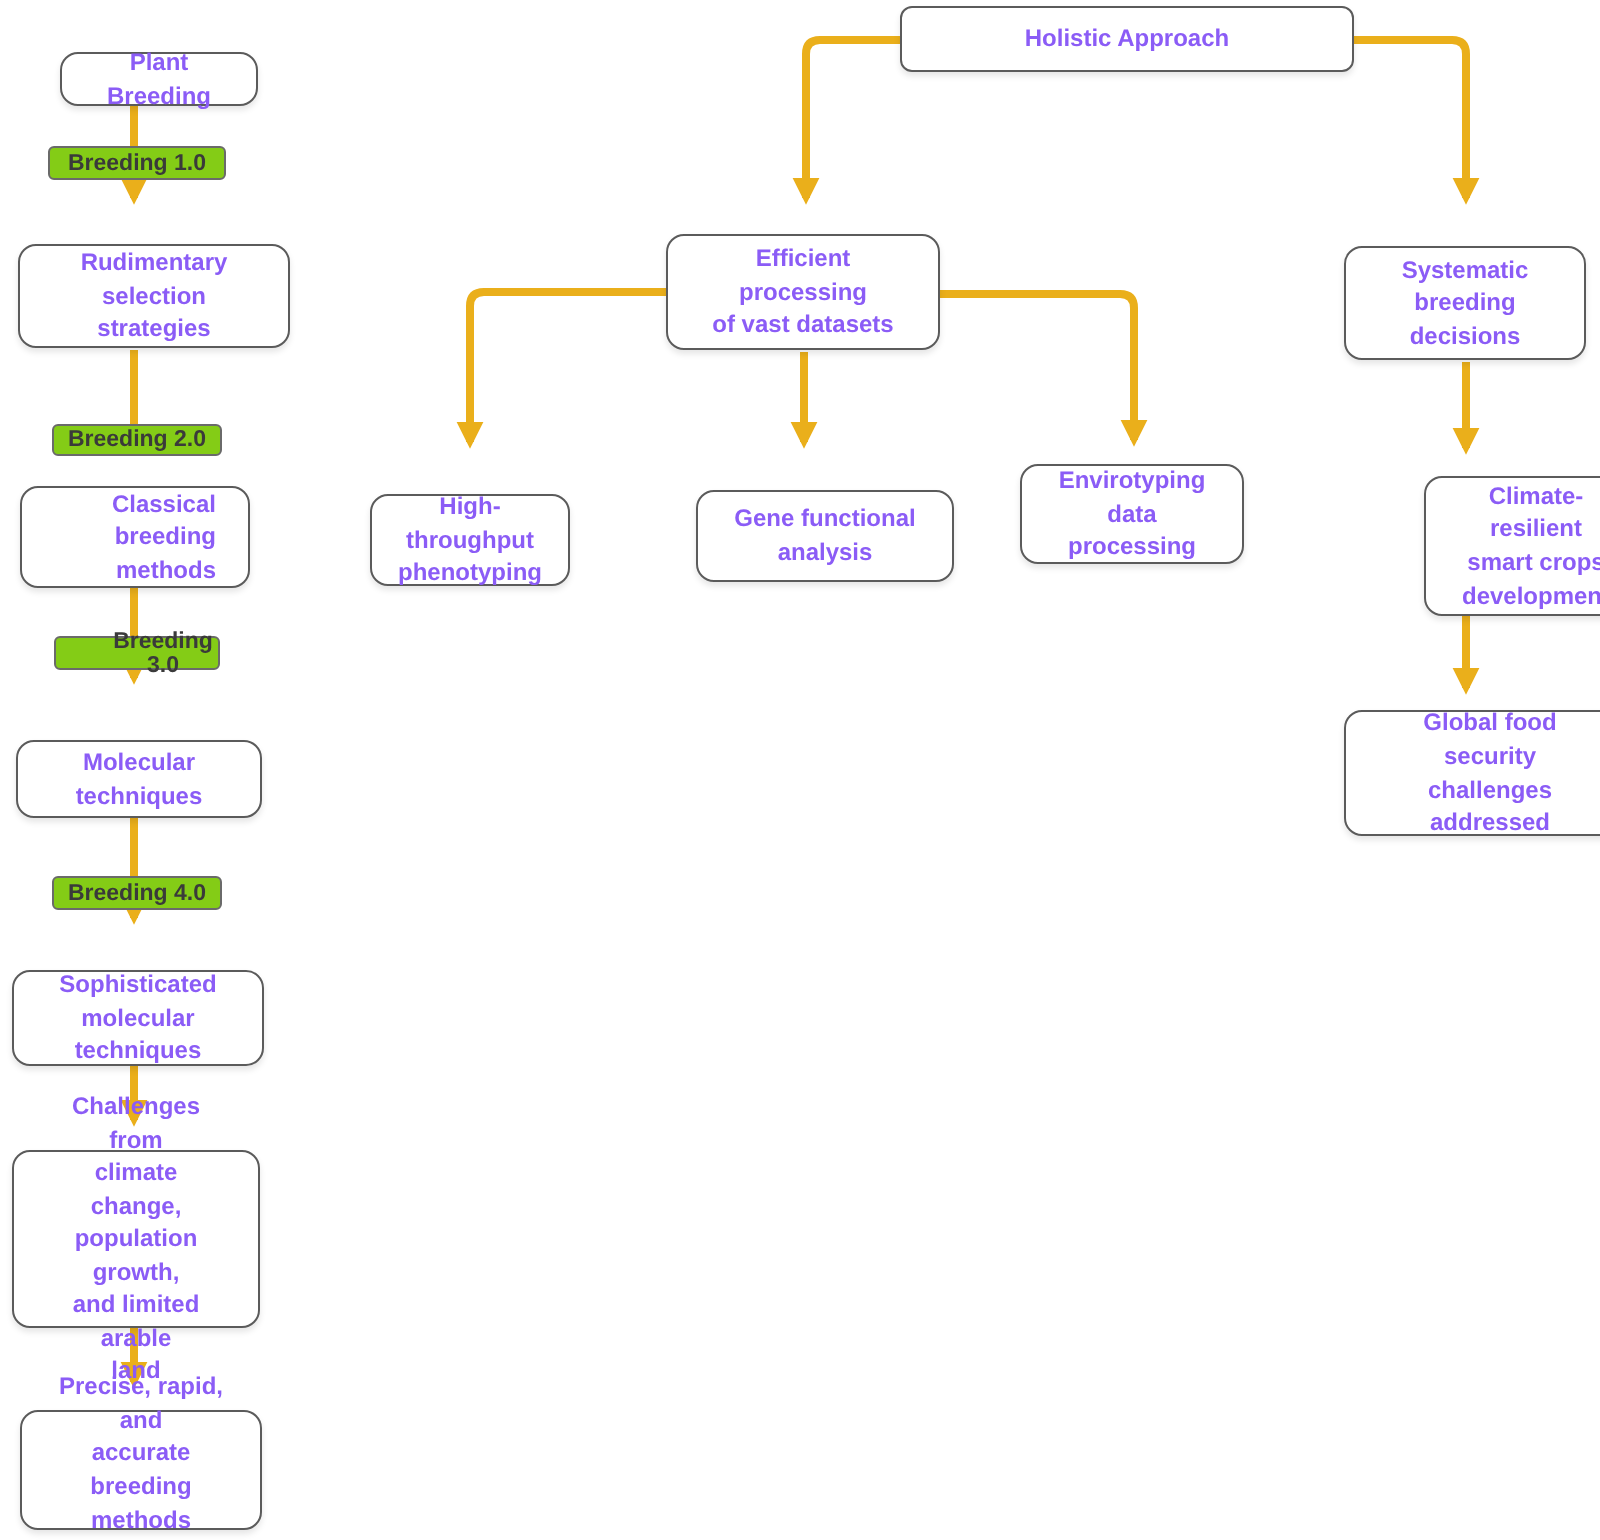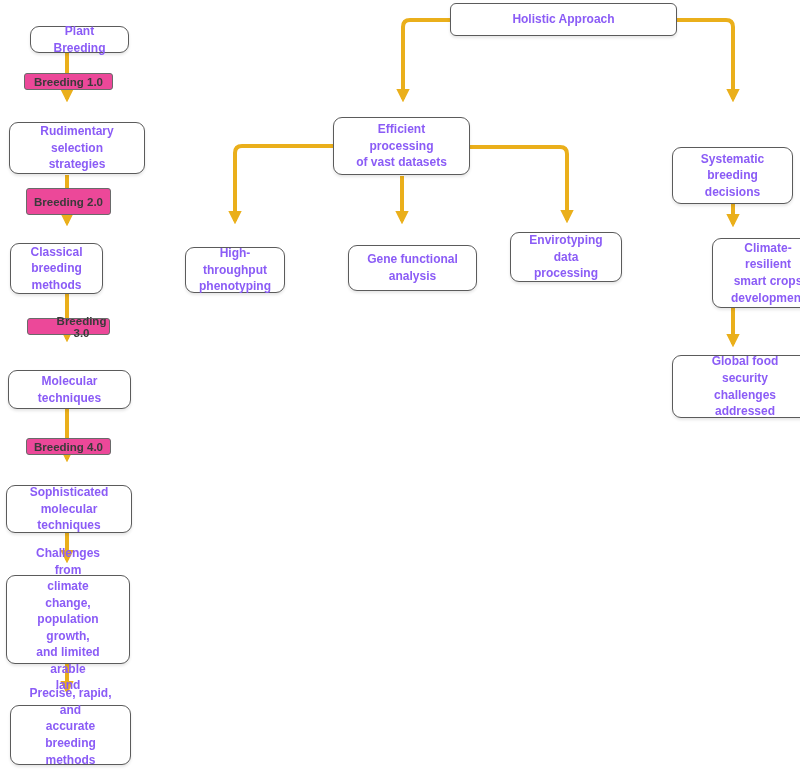--- a/index.html
+++ b/index.html
@@ -37,21 +37,21 @@
     align-items: center;
     justify-content: center;
     white-space: pre-line;
     padding: 2px 16px;
     box-shadow: 0 2px 3px rgba(0,0,0,0.10);
   }
   .tag {
     position: absolute;
     z-index: 2;
     box-sizing: border-box;
-    background: #ec4899;
+    background: #84cc16;
     border: 1px solid #6a6a6a;
     border-radius: 3px;
     color: #3a3a3a;
     font-size: 11.5px;
     font-weight: 600;
     text-align: center;
     display: flex;
     align-items: center;
     justify-content: center;
     padding: 0 2px;
@@ -85,23 +85,23 @@
     </g>
   </svg>
 
   <div class="node" style="left:30px; top:26px; width:99px; height:27px;">Plant Breeding</div>
 
   <div class="tag" style="left:24px; top:73px; width:89px; height:17px;">Breeding 1.0</div>
 
   <div class="node" style="left:9px; top:122px; width:136px; height:52px;">Rudimentary
 selection strategies</div>
 
-  <div class="tag" style="left:26px; top:188px; width:85px; height:27px;">Breeding 2.0</div>
+  <div class="tag" style="left:26px; top:212px; width:85px; height:16px;">Breeding 2.0</div>
 
-  <div class="node" style="left:10px; top:243px; width:93px; height:51px;">Classical breeding
+  <div class="node" style="left:10px; top:243px; width:115px; height:51px;text-align:right;">Classical breeding
 methods</div>
 
   <div class="tag" style="left:27px; top:318px; width:83px; height:17px;padding-left:28px;">Breeding 3.0</div>
 
   <div class="node" style="left:8px; top:370px; width:123px; height:39px;">Molecular techniques</div>
 
   <div class="tag" style="left:26px; top:438px; width:85px; height:17px;">Breeding 4.0</div>
 
   <div class="node" style="left:6px; top:485px; width:126px; height:48px;">Sophisticated
 molecular techniques</div>
@@ -123,21 +123,21 @@
 
   <div class="node" style="left:333px; top:117px; width:137px; height:58px;">Efficient processing
 of vast datasets</div>
 
   <div class="node" style="left:348px; top:245px; width:129px; height:46px;">Gene functional
 analysis</div>
 
   <div class="node" style="left:510px; top:232px; width:112px; height:50px;">Envirotyping data
 processing</div>
 
-  <div class="node" style="left:672px; top:123px; width:121px; height:57px;margin-top:24px;">Systematic breeding
+  <div class="node" style="left:672px; top:123px; width:121px; height:57px;">Systematic breeding
 decisions</div>
 
   <div class="node" style="left:712px; top:238px; width:112px; height:70px;">Climate-resilient
 smart crops
 development</div>
 
   <div class="node" style="left:672px; top:355px; width:146px; height:63px;">Global food security
 challenges
 addressed</div>
 

